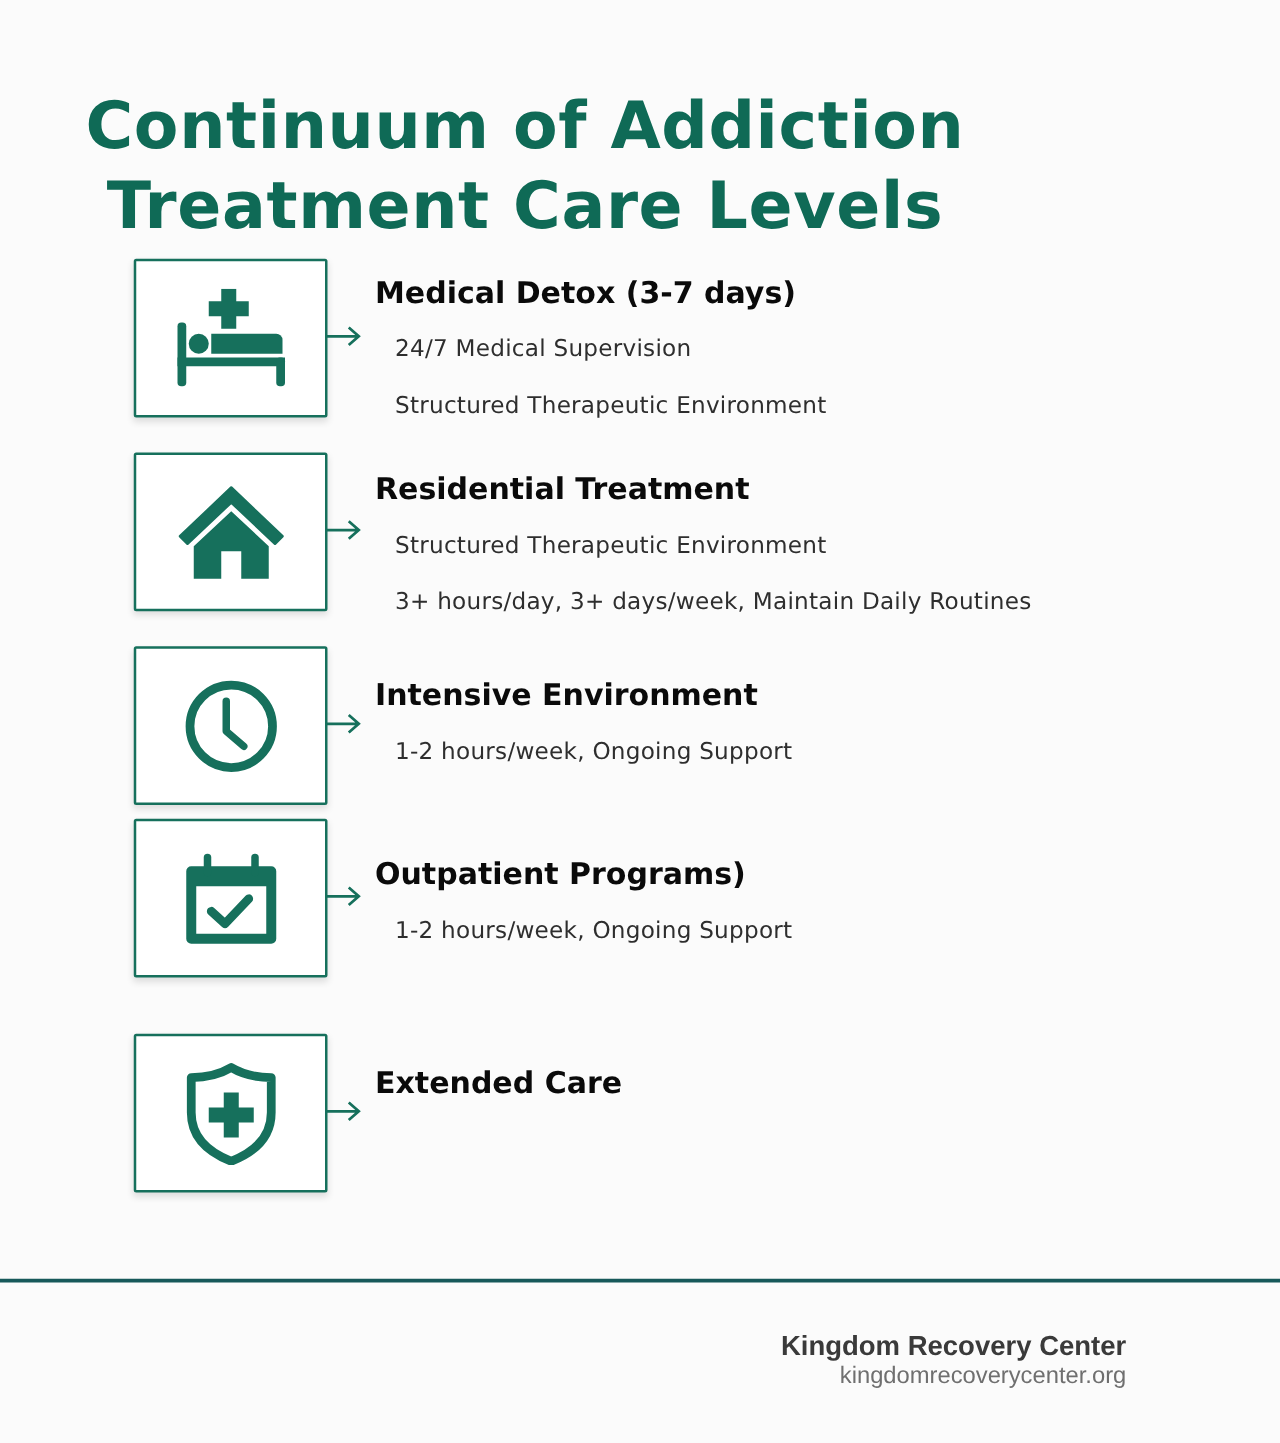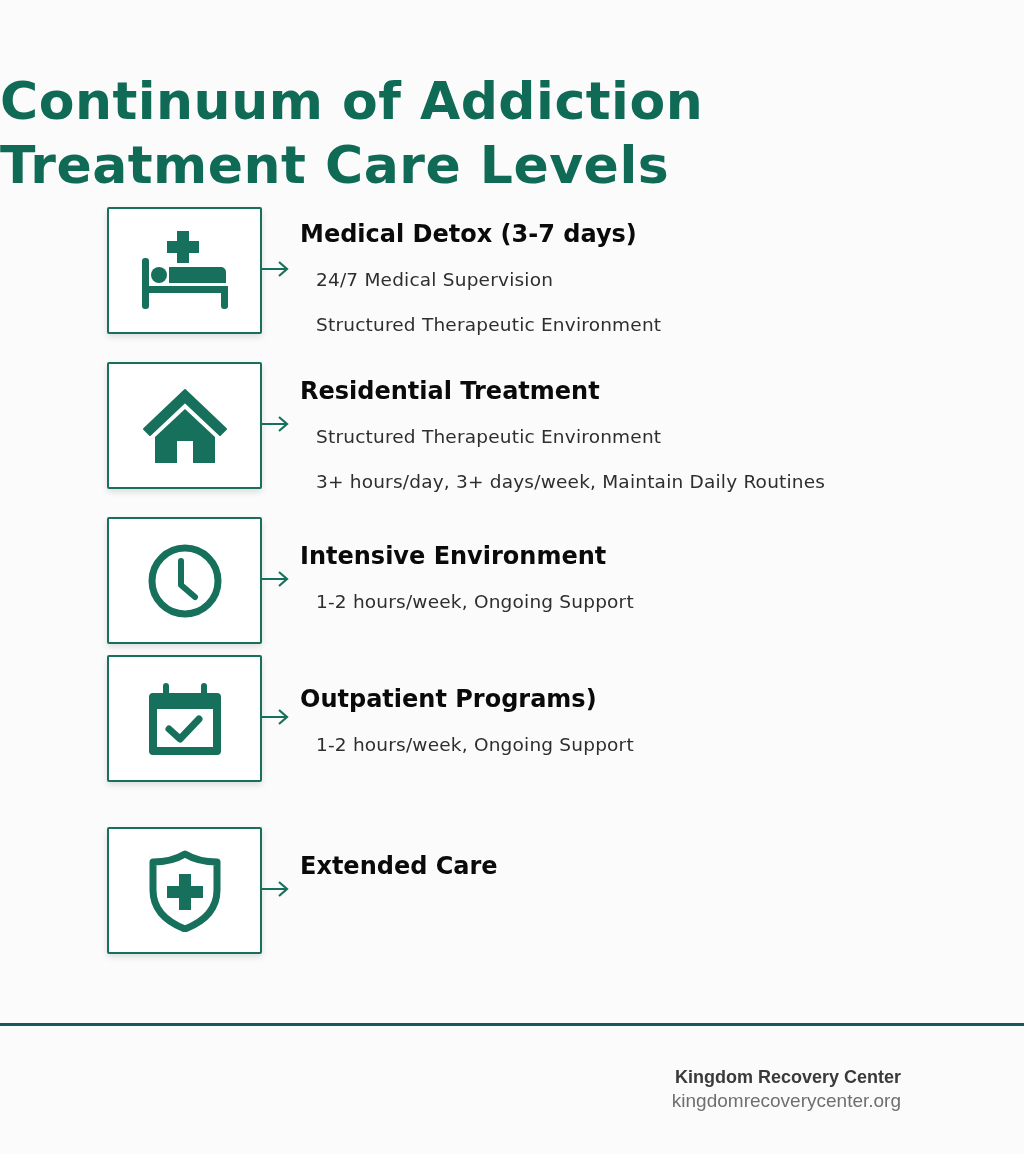--- a/index.html
+++ b/index.html
@@ -5,21 +5,21 @@
     html, body { margin: 0; padding: 0; }
     body {
       width: 1024px; height: 1154px;
       background: #fbfbfb;
       position: relative;
       overflow: hidden;
       font-family: "DejaVu Sans", sans-serif;
     }
     .title {
       position: absolute; left: 0; top: 34px; width: 840px;
-      text-align: left;
+      text-align: center;
       color: #0f6a56;
       font-family: "DejaVu Sans", sans-serif;
       font-weight: bold;
       font-size: 52px;
       line-height: 64px;
       letter-spacing: 0.5px;
     }
     .title span { display: block; }
     .level {
       position: absolute; left: 107px; width: 800px; height: 125px;
@@ -59,21 +59,21 @@
     .divider {
       position: absolute; left: 0; top: 1023px; width: 1024px; height: 3px;
       background: #17595a;
     }
     .footer {
       position: absolute; right: 123px; top: 1064px; text-align: right;
     }
     .footer-name {
       font-family: "Liberation Sans", sans-serif;
       font-weight: bold;
-      font-size: 18px;
+      font-size: 22px;
       color: #3a3a3a;
       line-height: 26px;
     }
     .footer-url {
       font-family: "Liberation Sans", sans-serif;
       font-size: 19px;
       color: #6f6f6f;
       line-height: 22px;
     }
   </style>

